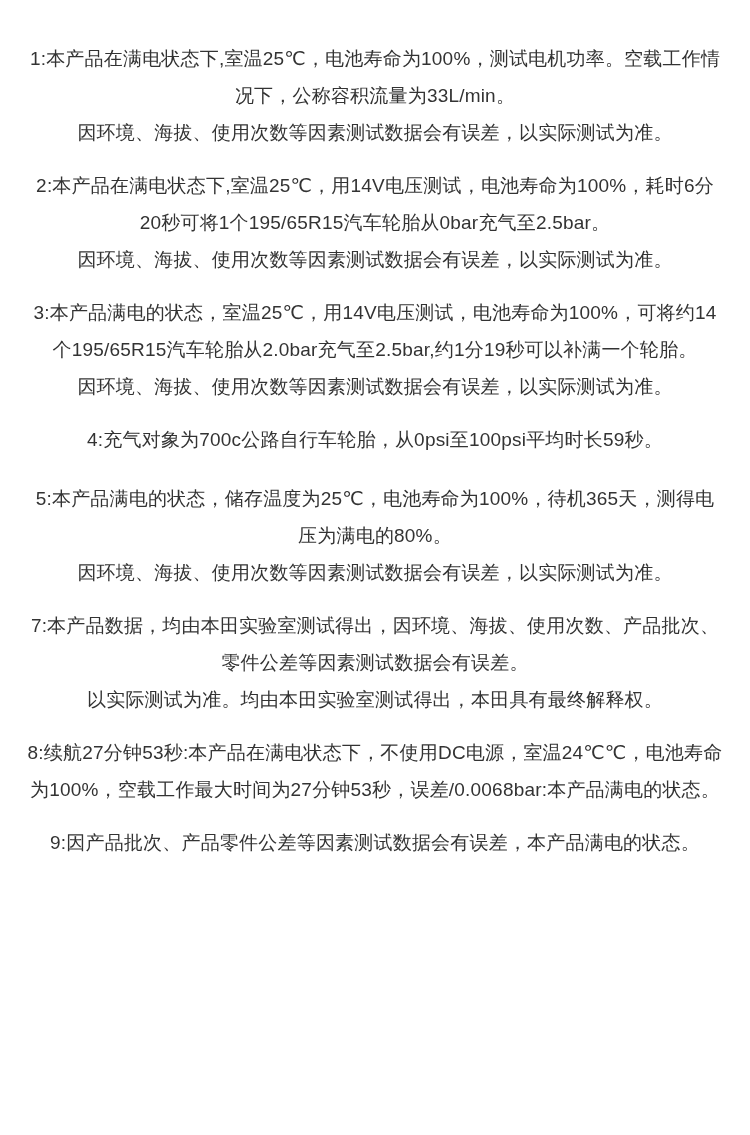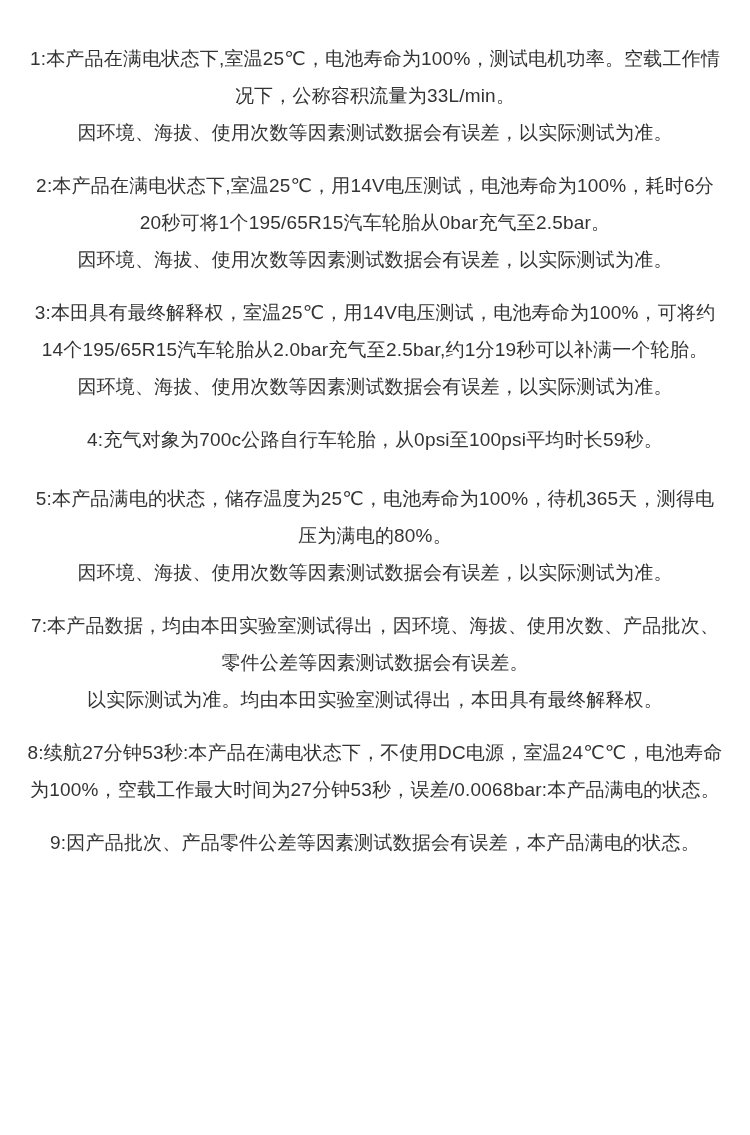--- a/index.html
+++ b/index.html
@@ -48,21 +48,21 @@
         <div class="line">1:本产品在满电状态下,室温25℃，电池寿命为100%，测试电机功率。空载工作情况下，公称容积流量为33L/min。</div>
         <div class="line">因环境、海拔、使用次数等因素测试数据会有误差，以实际测试为准。</div>
       </article>
 
   <article class="note">
         <div class="line">2:本产品在满电状态下,室温25℃，用14V电压测试，电池寿命为100%，耗时6分20秒可将1个195/65R15汽车轮胎从0bar充气至2.5bar。</div>
         <div class="line">因环境、海拔、使用次数等因素测试数据会有误差，以实际测试为准。</div>
       </article>
 
   <article class="note">
-        <div class="line">3:本田具有最终解释权，室温25℃，用14V电压测试，电池寿命为100%，可将约14个195/65R15汽车轮胎从2.0bar充气至2.5bar,约1分19秒可以补满一个轮胎。</div>
+        <div class="line">3:本产品满电的状态，室温25℃，用14V电压测试，电池寿命为100%，可将约14个195/65R15汽车轮胎从2.0bar充气至2.5bar,约1分19秒可以补满一个轮胎。</div>
         <div class="line">因环境、海拔、使用次数等因素测试数据会有误差，以实际测试为准。</div>
       </article>
 
   <article class="note">
         <div class="line">4:充气对象为700c公路自行车轮胎，从0psi至100psi平均时长59秒。</div>
       </article>
 
   <article class="note">
         <div class="line">5:本产品满电的状态，储存温度为25℃，电池寿命为100%，待机365天，测得电压为满电的80%。</div>
         <div class="line">因环境、海拔、使用次数等因素测试数据会有误差，以实际测试为准。</div>

